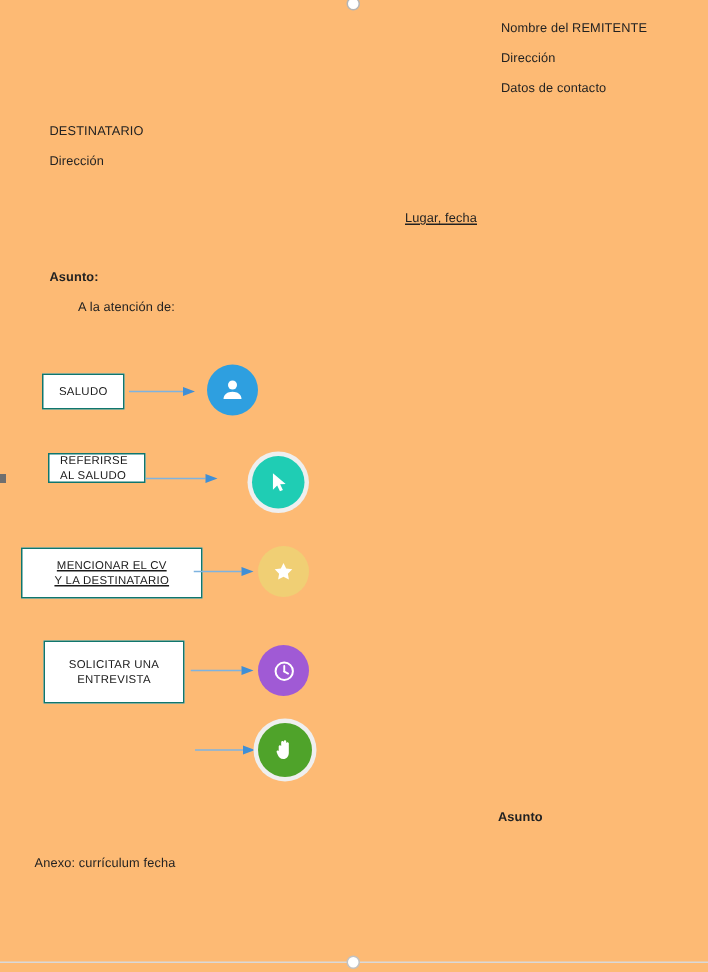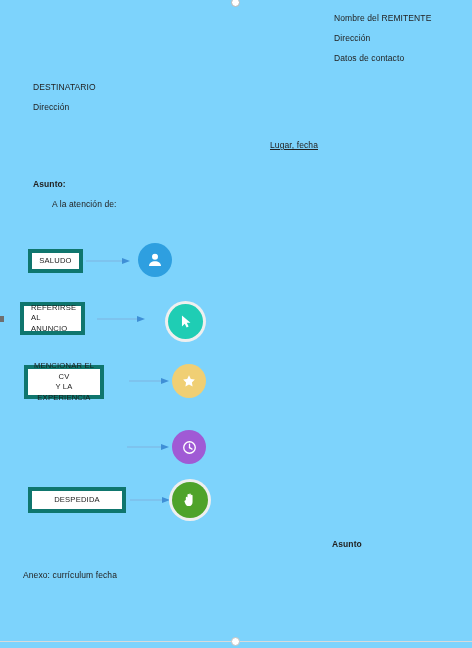--- a/index.html
+++ b/index.html
@@ -9,21 +9,21 @@
     background: #ffffff;
   }
   body {
     font-family: "Liberation Sans", sans-serif;
     color: #1a1a1a;
   }
   #page {
     position: relative;
     width: 472px;
     height: 648px;
-    background: #7dd3fc;
+    background: #fdba74;
     overflow: hidden;
   }
 
   
   .txt {
     position: absolute;
     font-size: 8.5px;
     line-height: 11px;
     color: #222222;
     white-space: nowrap;
@@ -52,21 +52,21 @@
     box-sizing: border-box;
   }
   .pagebreak.top .knob {
     top: -6px;
     border-color: #b5b5b5;
   }
 
   
   .flowbox {
     position: absolute;
-    border: 4px solid #0f766e;
+    border: 1px solid #0f766e;
     background: #ffffff;
     box-sizing: border-box;
     display: flex;
     align-items: center;
     justify-content: center;
     text-align: center;
     font-size: 7.6px;
     line-height: 10.5px;
     color: #1a1a1a;
     letter-spacing: 0.2px;
@@ -133,67 +133,70 @@
     <line x1="0" y1="4" x2="36" y2="4" stroke="#7eb3e0" stroke-width="1"></line>
     <polygon points="36,1 44,4 36,7" fill="#3f8fd6"></polygon>
   </svg>
   <div class="iconcircle" style="left:138px;top:243px;width:34px;height:34px;background:#2e9fe0;">
     <svg width="20" height="20" viewBox="0 0 24 24">
       <circle cx="12" cy="8" r="3.6" fill="#ffffff"></circle>
       <path d="M4.8 19.2c0-3.6 3.2-5.8 7.2-5.8s7.2 2.2 7.2 5.8z" fill="#ffffff"></path>
     </svg>
   </div>
 
-  <div class="flowbox left-align" style="left:20px;top:302px;width:65px;height:33px;">
+  <div class="flowbox left-align" style="left:32px;top:302px;width:65px;height:20px;">
     <span>
       <span>REFERIRSE</span><br>
-      <span>AL ANUNCIO</span>
+      <span>AL SALUDO</span>
     </span>
   </div>
   <svg class="arrow" style="left:97px;top:315px;width:50px;height:8px;" viewBox="0 0 50 8">
     <line x1="0" y1="4" x2="40" y2="4" stroke="#7eb3e0" stroke-width="1"></line>
     <polygon points="40,1 48,4 40,7" fill="#3f8fd6"></polygon>
   </svg>
   <div class="iconcircle ringed" style="left:168px;top:304px;width:35px;height:35px;background:#1fcdb4;">
     <svg width="17" height="17" viewBox="0 0 24 24">
       <path d="M7 3.5 L7 19 L11 15 L13.6 20.5 L16.4 19.2 L13.8 13.9 L19 13.6 Z" fill="#ffffff"></path>
     </svg>
   </div>
 
-  <div class="flowbox" style="left:24px;top:365px;width:80px;height:34px;">
+  <div class="flowbox" style="left:14px;top:365px;width:121px;height:34px;text-decoration:underline;">
     <span>
       <span>MENCIONAR EL CV</span><br>
-      <span>Y LA EXPERIENCIA</span>
+      <span>Y LA DESTINATARIO</span>
     </span>
   </div>
   <svg class="arrow" style="left:129px;top:377px;width:42px;height:8px;" viewBox="0 0 42 8">
     <line x1="0" y1="4" x2="32" y2="4" stroke="#7eb3e0" stroke-width="1"></line>
     <polygon points="32,1 40,4 32,7" fill="#3f8fd6"></polygon>
   </svg>
   <div class="iconcircle" style="left:172px;top:364px;width:34px;height:34px;background:#f0cf74;">
     <svg width="18" height="18" viewBox="0 0 24 24">
       <path d="M12 4.4 L14.4 9.3 L19.8 10.1 L15.9 13.9 L16.8 19.2 L12 16.7 L7.2 19.2 L8.1 13.9 L4.2 10.1 L9.6 9.3 Z" fill="#ffffff"></path>
     </svg>
   </div>
 
+  <div class="flowbox" style="left:29px;top:427px;width:94px;height:42px;">
+    <span>
+      <span>SOLICITAR UNA</span><br>
+      <span>ENTREVISTA</span>
+    </span>
+  </div>
   <svg class="arrow" style="left:127px;top:443px;width:44px;height:8px;" viewBox="0 0 44 8">
     <line x1="0" y1="4" x2="34" y2="4" stroke="#7eb3e0" stroke-width="1"></line>
     <polygon points="34,1 42,4 34,7" fill="#3f8fd6"></polygon>
   </svg>
   <div class="iconcircle" style="left:172px;top:430px;width:34px;height:34px;background:#a05ad5;">
     <svg width="19" height="19" viewBox="0 0 24 24">
       <circle cx="12" cy="12" r="7.3" fill="none" stroke="#ffffff" stroke-width="1.7"></circle>
       <line x1="12" y1="7.6" x2="12" y2="12.2" stroke="#ffffff" stroke-width="1.6" stroke-linecap="round"></line>
       <line x1="12" y1="12.2" x2="15.2" y2="14" stroke="#ffffff" stroke-width="1.6" stroke-linecap="round"></line>
     </svg>
   </div>
 
-  <div class="flowbox" style="left:28px;top:487px;width:98px;height:26px;">
-    <span>DESPEDIDA</span>
-  </div>
   <svg class="arrow" style="left:130px;top:496px;width:42px;height:8px;" viewBox="0 0 42 8">
     <line x1="0" y1="4" x2="32" y2="4" stroke="#7eb3e0" stroke-width="1"></line>
     <polygon points="32,1 40,4 32,7" fill="#3f8fd6"></polygon>
   </svg>
   <div class="iconcircle ringed" style="left:172px;top:482px;width:36px;height:36px;background:#4fa32a;">
     <svg width="18" height="18" viewBox="0 0 24 24">
       <path d="M6.4 12.6V8.9c0-.7.5-1.2 1.1-1.2s1.1.5 1.1 1.2v2.5V5.3c0-.7.5-1.2 1.1-1.2s1.2.5 1.2 1.2v6.1V4.6c0-.7.5-1.2 1.1-1.2s1.1.5 1.1 1.2v6.8V6.2c0-.7.5-1.2 1.1-1.2s1.2.5 1.2 1.2v8.3c0 3.2-1.9 5.6-4.9 5.6-2.7 0-4.1-1.6-4.9-3.6l-1-2.6c-.2-.6.1-1.2.7-1.4.5-.2 1 0 1.3.5z" fill="#ffffff"></path>
     </svg>
   </div>
 

